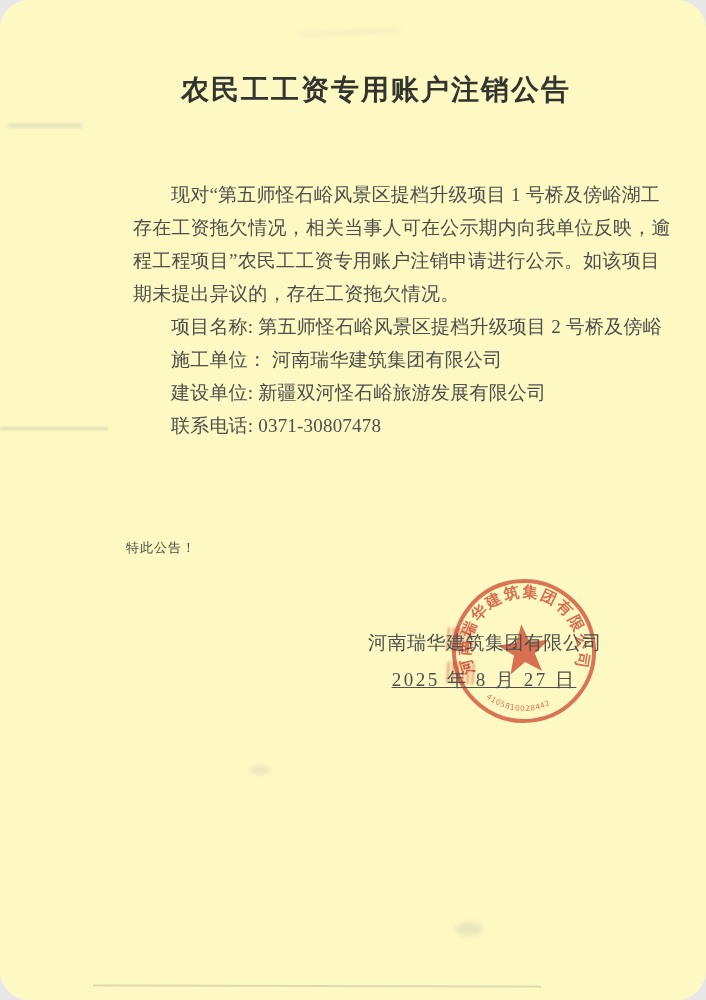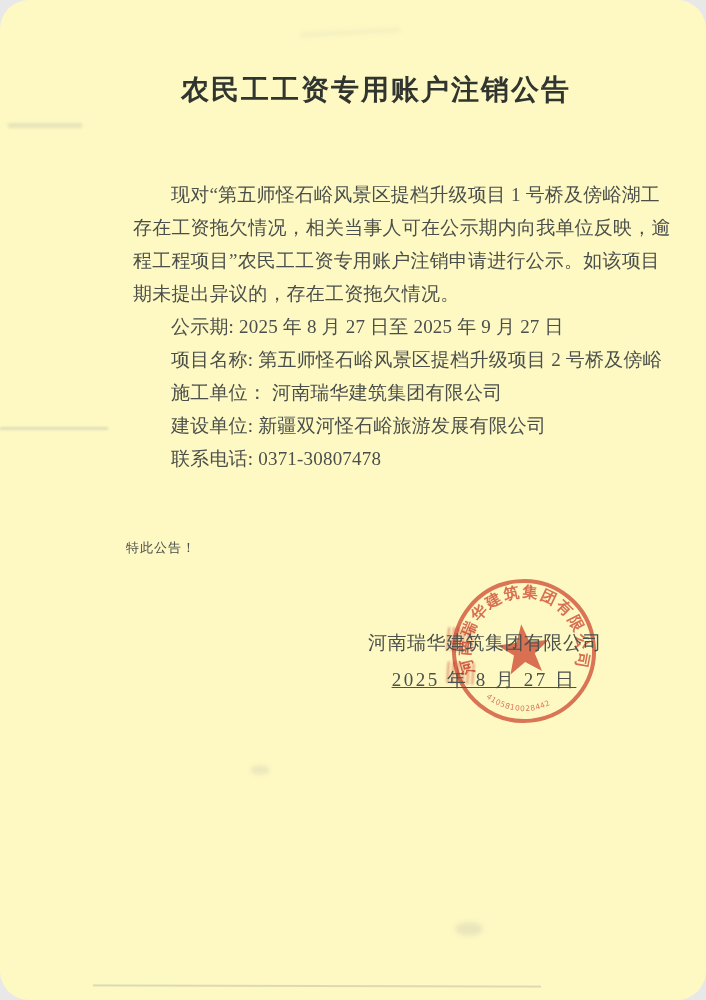--- a/index.html
+++ b/index.html
@@ -65,21 +65,20 @@
   <div class="artifact a5"></div>
   <div class="artifact a6"></div>
 
   <div class="title">农民工工资专用账户注销公告</div>
 
   <div class="body-text">
     <div class="line indent">现对“第五师怪石峪风景区提档升级项目 1 号桥及傍峪湖工</div>
     <div class="line">存在工资拖欠情况，相关当事人可在公示期内向我单位反映，逾</div>
     <div class="line">程工程项目”农民工工资专用账户注销申请进行公示。如该项目</div>
     <div class="line">期未提出异议的，存在工资拖欠情况。</div>
-    <div class="line indent">公示期: 2025 年 8 月 27 日至 2025 年 9 月 27 日</div>
     <div class="line indent">项目名称: 第五师怪石峪风景区提档升级项目 2 号桥及傍峪</div>
     <div class="line indent">施工单位： 河南瑞华建筑集团有限公司</div>
     <div class="line indent">建设单位: 新疆双河怪石峪旅游发展有限公司</div>
     <div class="line indent">联系电话: 0371-30807478</div>
   </div>
 
   <div class="closing">特此公告！</div>
 
   <div class="signature">
     <div class="company">河南瑞华建筑集团有限公司</div>

